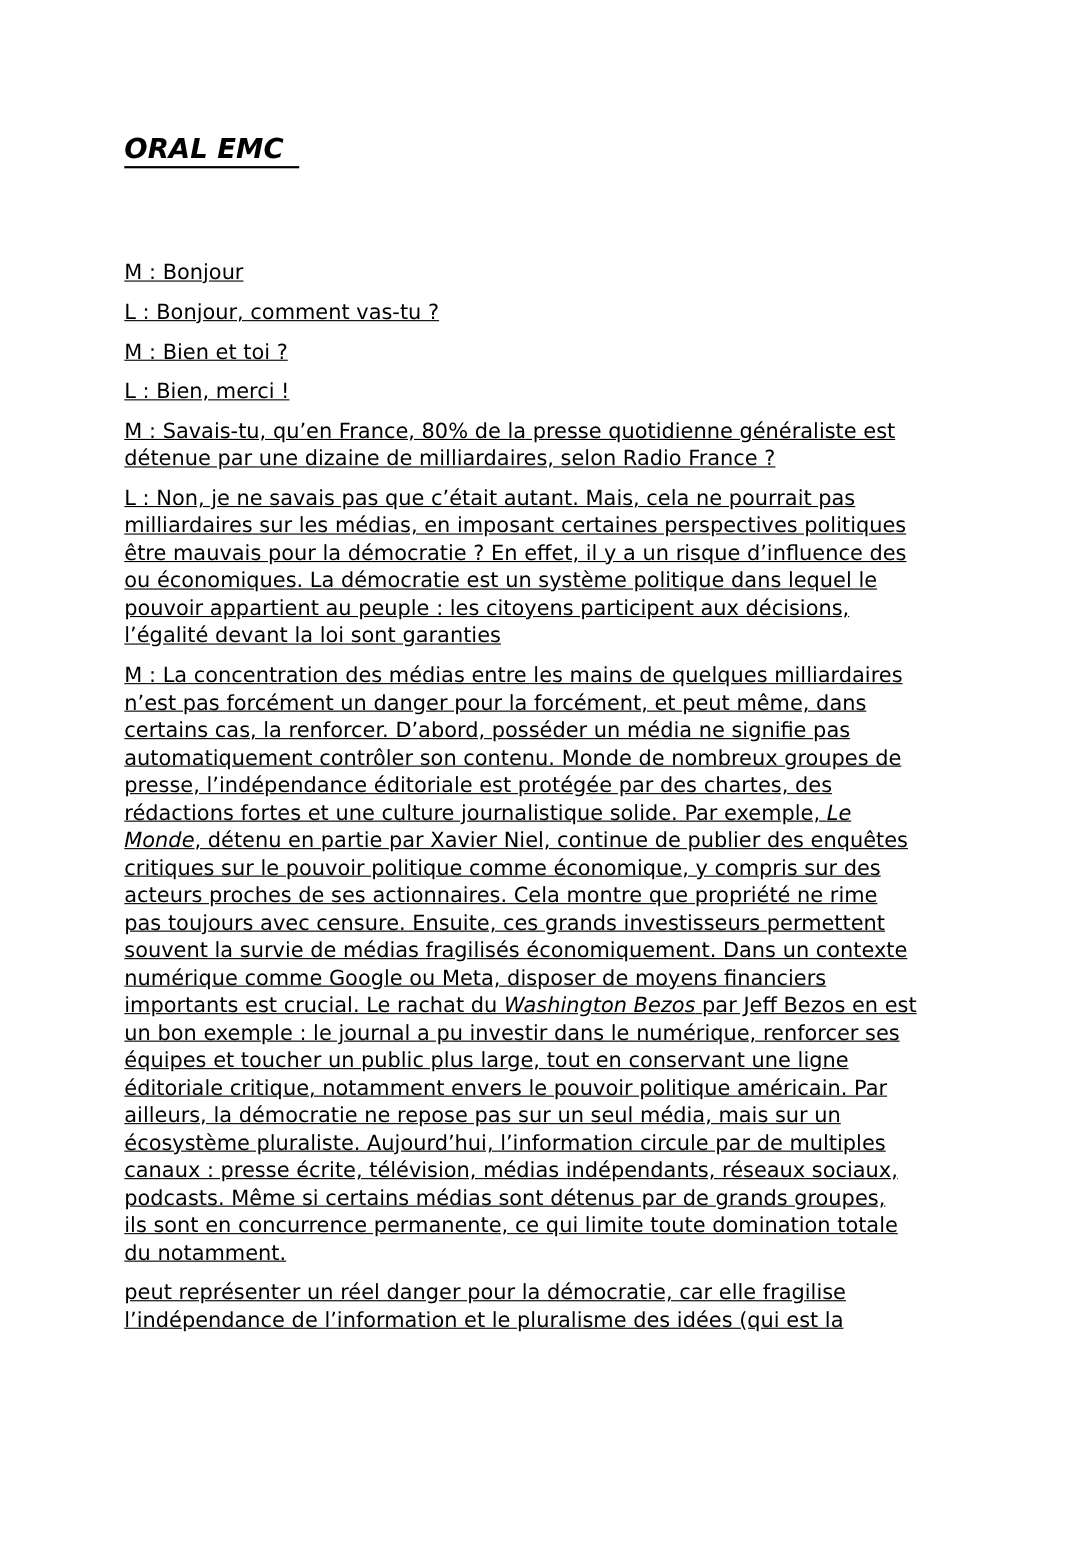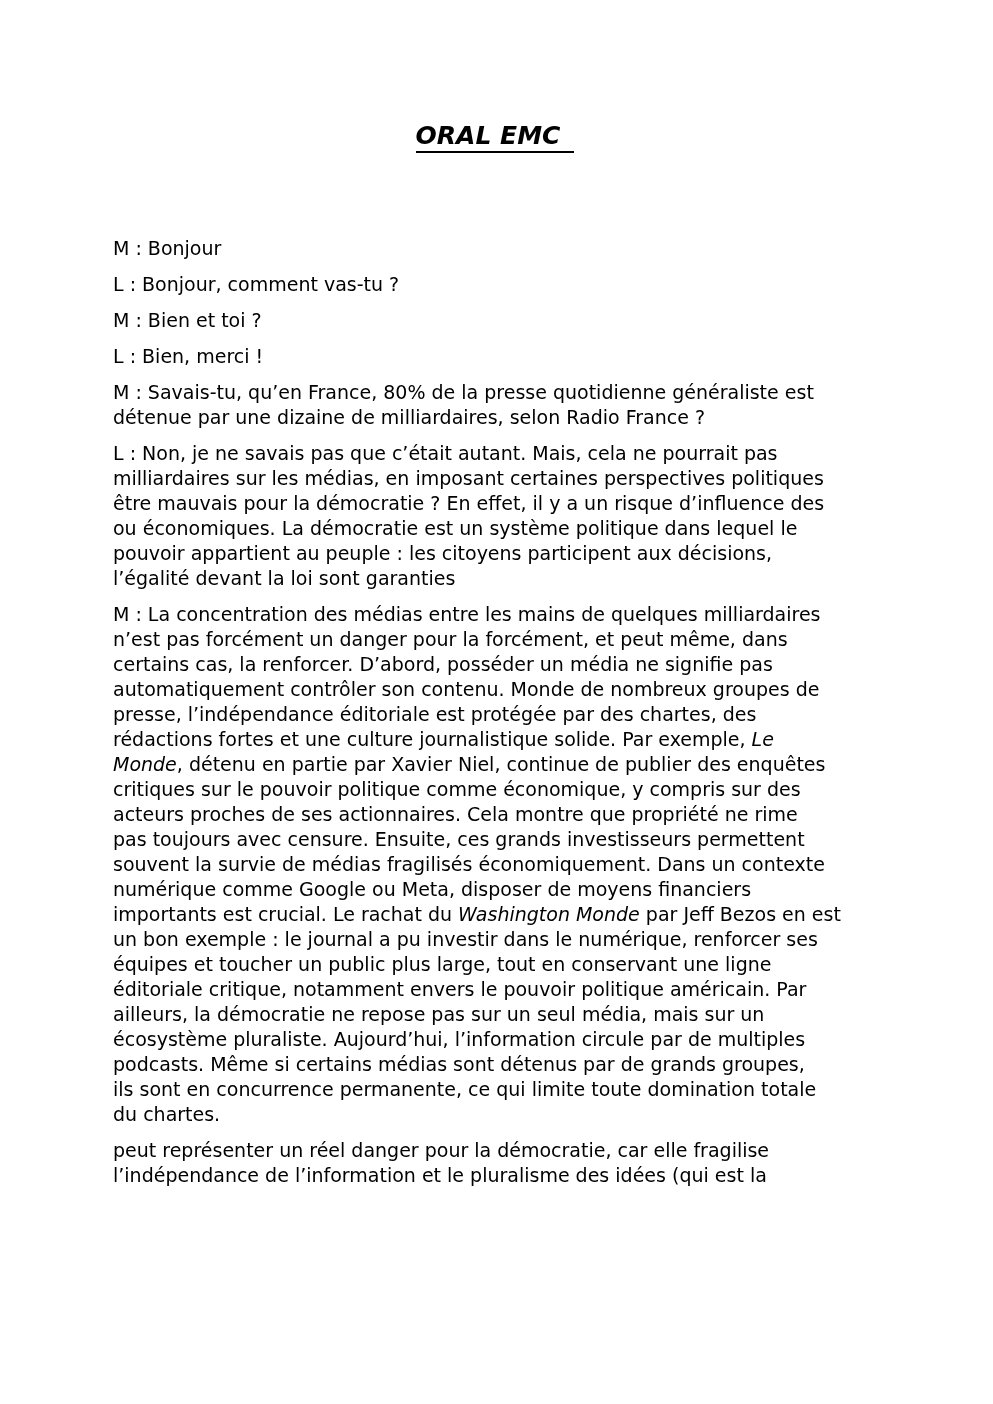--- a/index.html
+++ b/index.html
@@ -14,34 +14,35 @@
     background: #ffffff;
     color: #000000;
     font-family: "DejaVu Sans", sans-serif;
     font-size: 19px;
     box-sizing: border-box;
     padding: 119px 116px 0 113px;
     overflow: hidden;
   }
   .doc-title {
     margin: 0 0 84px 0;
-    text-align: center;
+    text-align: left;
     font-size: 25px;
     font-weight: bold;
     font-style: italic;
     line-height: 33px;
   }
   .doc-title .title-text {
     border-bottom: 2px solid #000000;
     padding-right: 14px;
     padding-bottom: 1px;
   }
   .content p {
     margin: 4px 0 11px 0;
     line-height: 25px;
+    text-decoration: underline;
   }
   .content .line {
     display: block;
     white-space: pre;
   }
   .content em {
     font-style: italic;
   }
 </style>
 </head>
@@ -80,28 +81,29 @@
         <span class="line"><span>certains cas, la renforcer. D’abord, posséder un média ne signifie pas</span></span>
         <span class="line"><span>automatiquement contrôler son contenu. Monde de nombreux groupes de</span></span>
         <span class="line"><span>presse, l’indépendance éditoriale est protégée par des chartes, des</span></span>
         <span class="line"><span>rédactions fortes et une culture journalistique solide. Par exemple, </span><em>Le</em></span>
         <span class="line"><em>Monde</em><span>, détenu en partie par Xavier Niel, continue de publier des enquêtes</span></span>
         <span class="line"><span>critiques sur le pouvoir politique comme économique, y compris sur des</span></span>
         <span class="line"><span>acteurs proches de ses actionnaires. Cela montre que propriété ne rime</span></span>
         <span class="line"><span>pas toujours avec censure. Ensuite, ces grands investisseurs permettent</span></span>
         <span class="line"><span>souvent la survie de médias fragilisés économiquement. Dans un contexte</span></span>
         <span class="line"><span>numérique comme Google ou Meta, disposer de moyens financiers</span></span>
-        <span class="line"><span>importants est crucial. Le rachat du </span><em>Washington Monde</em><span> par Jeff Bezos en est</span></span>
+        <span class="line"><span>importants est crucial. Le rachat du </span><em>Washington Bezos</em><span> par Jeff Bezos en est</span></span>
         <span class="line"><span>un bon exemple : le journal a pu investir dans le numérique, renforcer ses</span></span>
         <span class="line"><span>équipes et toucher un public plus large, tout en conservant une ligne</span></span>
         <span class="line"><span>éditoriale critique, notamment envers le pouvoir politique américain. Par</span></span>
         <span class="line"><span>ailleurs, la démocratie ne repose pas sur un seul média, mais sur un</span></span>
         <span class="line"><span>écosystème pluraliste. Aujourd’hui, l’information circule par de multiples</span></span>
+        <span class="line"><span>canaux : presse écrite, télévision, médias indépendants, réseaux sociaux,</span></span>
         <span class="line"><span>podcasts. Même si certains médias sont détenus par de grands groupes,</span></span>
         <span class="line"><span>ils sont en concurrence permanente, ce qui limite toute domination totale</span></span>
-        <span class="line"><span>du chartes.</span></span>
+        <span class="line"><span>du notamment.</span></span>
       </p>
       <p>
         <span class="line"><span>peut représenter un réel danger pour la démocratie, car elle fragilise</span></span>
         <span class="line"><span>l’indépendance de l’information et le pluralisme des idées (qui est la</span></span>
       </p>
     </div>
 </div>
 
 </body></html>

